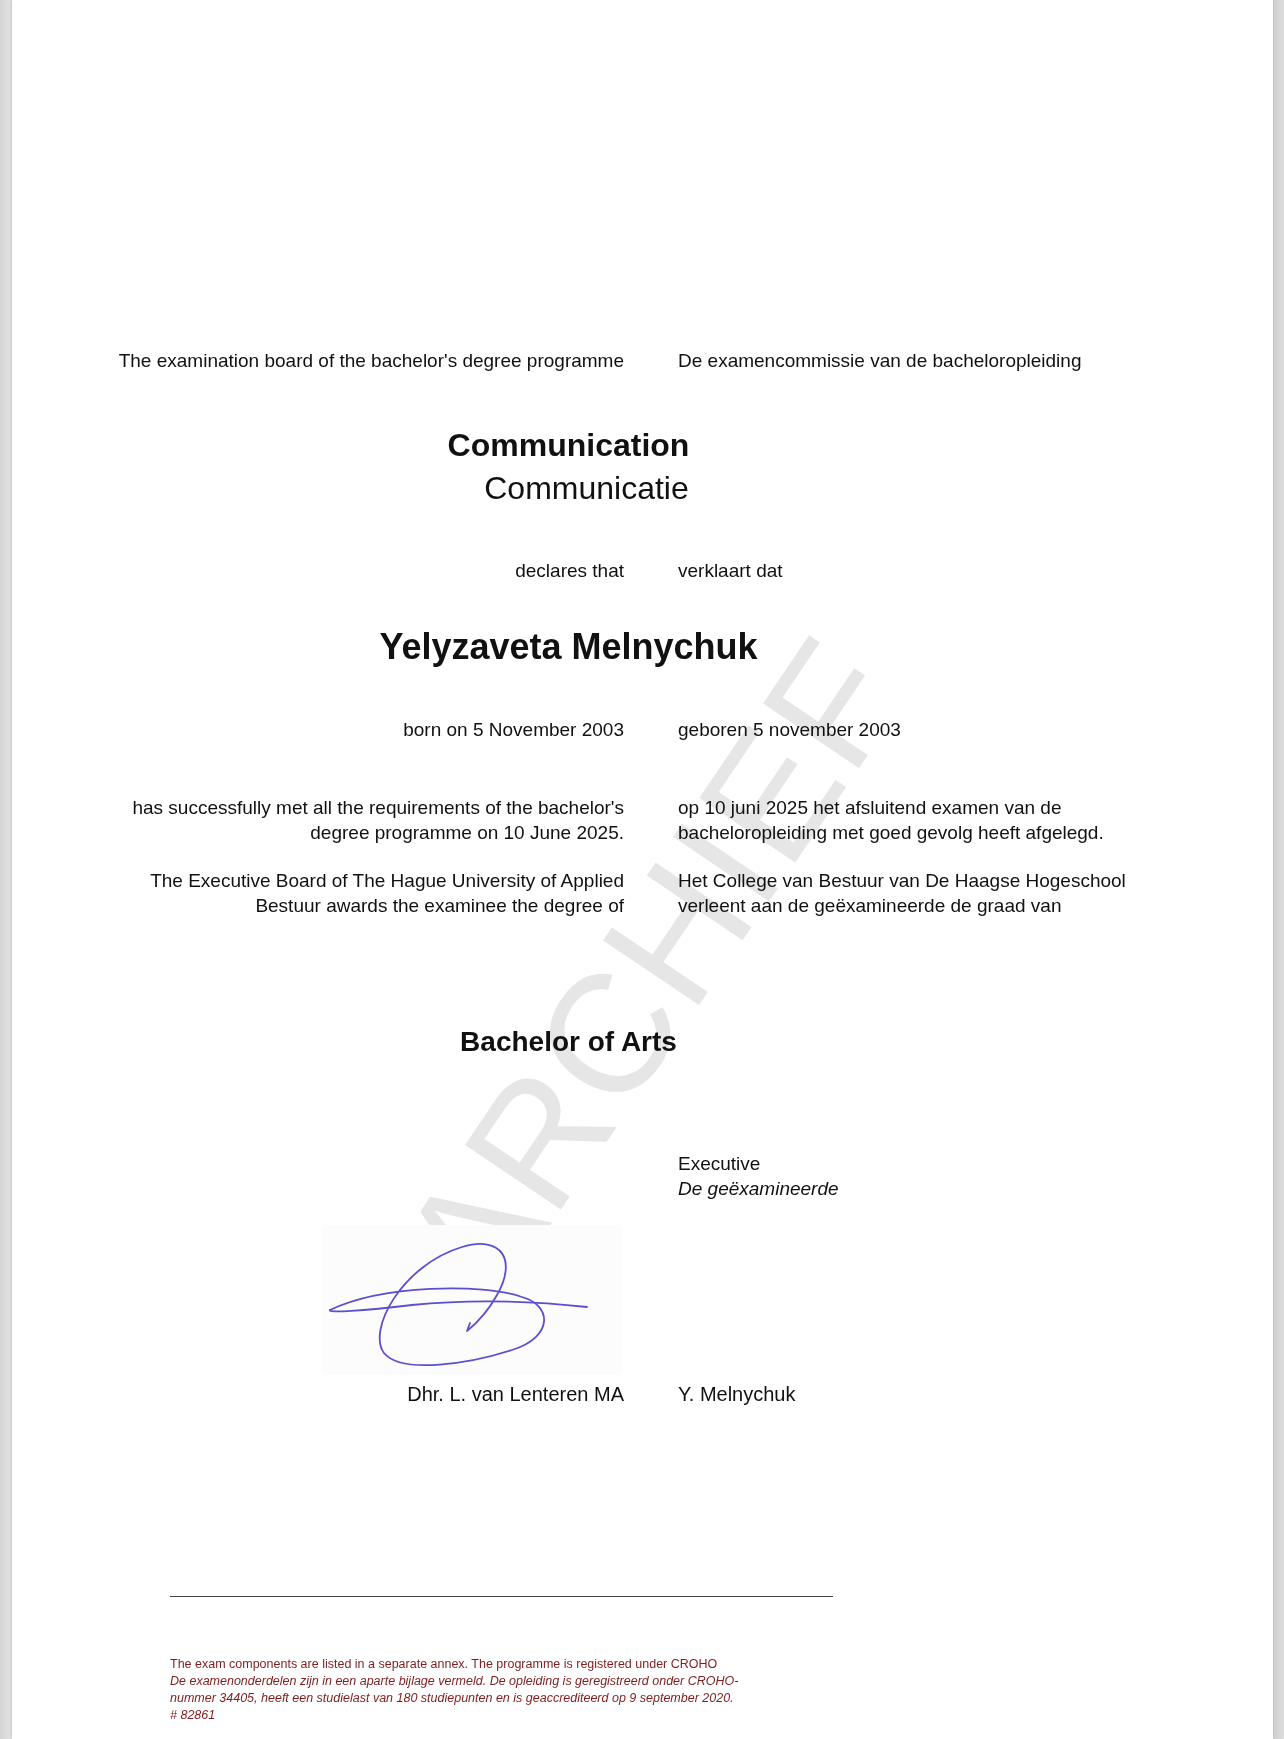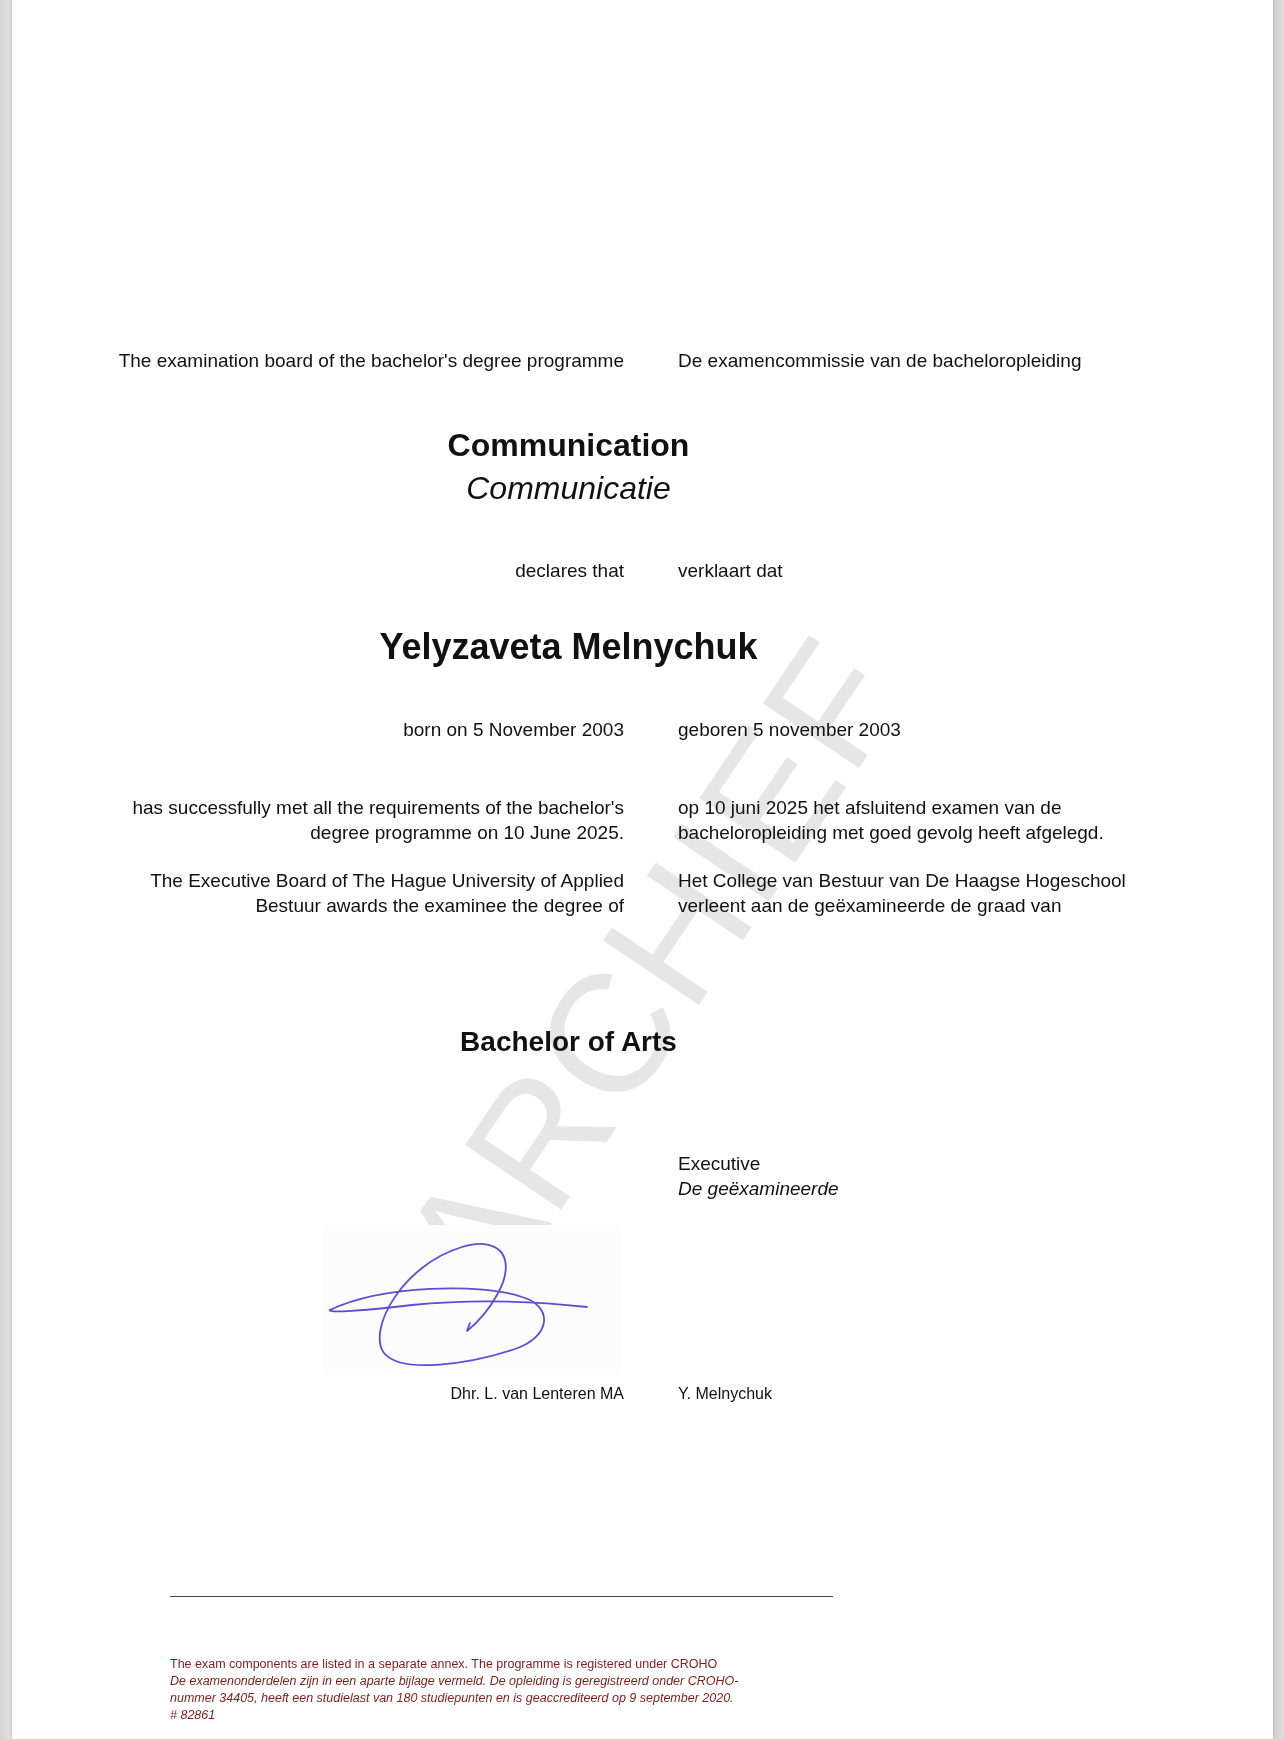--- a/index.html
+++ b/index.html
@@ -26,24 +26,24 @@
       font-size: 168px; font-weight: normal; color: #e6e6e6;
       letter-spacing: 2px; white-space: nowrap; z-index: 0;
       user-select: none;
     }
     .abs { position: absolute; z-index: 1; font-size: 19px; line-height: 25px; }
     .l { right: calc(1261px - 612px); text-align: right; }   
     .r { left: 666px; text-align: left; }
     .c { left: 0; width: 1113px; text-align: center; }
     .it { font-style: italic; }
     .title-b { font-weight: bold; font-size: 32px; line-height: 40px; }
-    .title-i { font-style: italic; font-size: 32px; line-height: 40px; }
+    .title-i { font-size: 32px; line-height: 40px; padding-left: 18px; }
     .name { font-weight: bold; font-size: 36px; line-height: 40px; }
     .degree { font-weight: bold; font-size: 28px; line-height: 40px; }
-    .sig-name { font-size: 16px; line-height: 28px; }
+    .sig-name { font-size: 20px; line-height: 28px; }
     .sig-box {
       position: absolute; left: 310px; top: 1225px; width: 300px; height: 150px;
       background: #fcfcfc; z-index: 1;
     }
     .footer-rule {
       position: absolute; left: 158px; top: 1596px; width: 663px; height: 0;
       border-top: 1.5px solid #444; z-index: 1;
     }
     .footer { position: absolute; left: 158px; top: 1656px; width: 680px;
       font-size: 12.5px; line-height: 17px; color: #7f1d1d; z-index: 1; }

